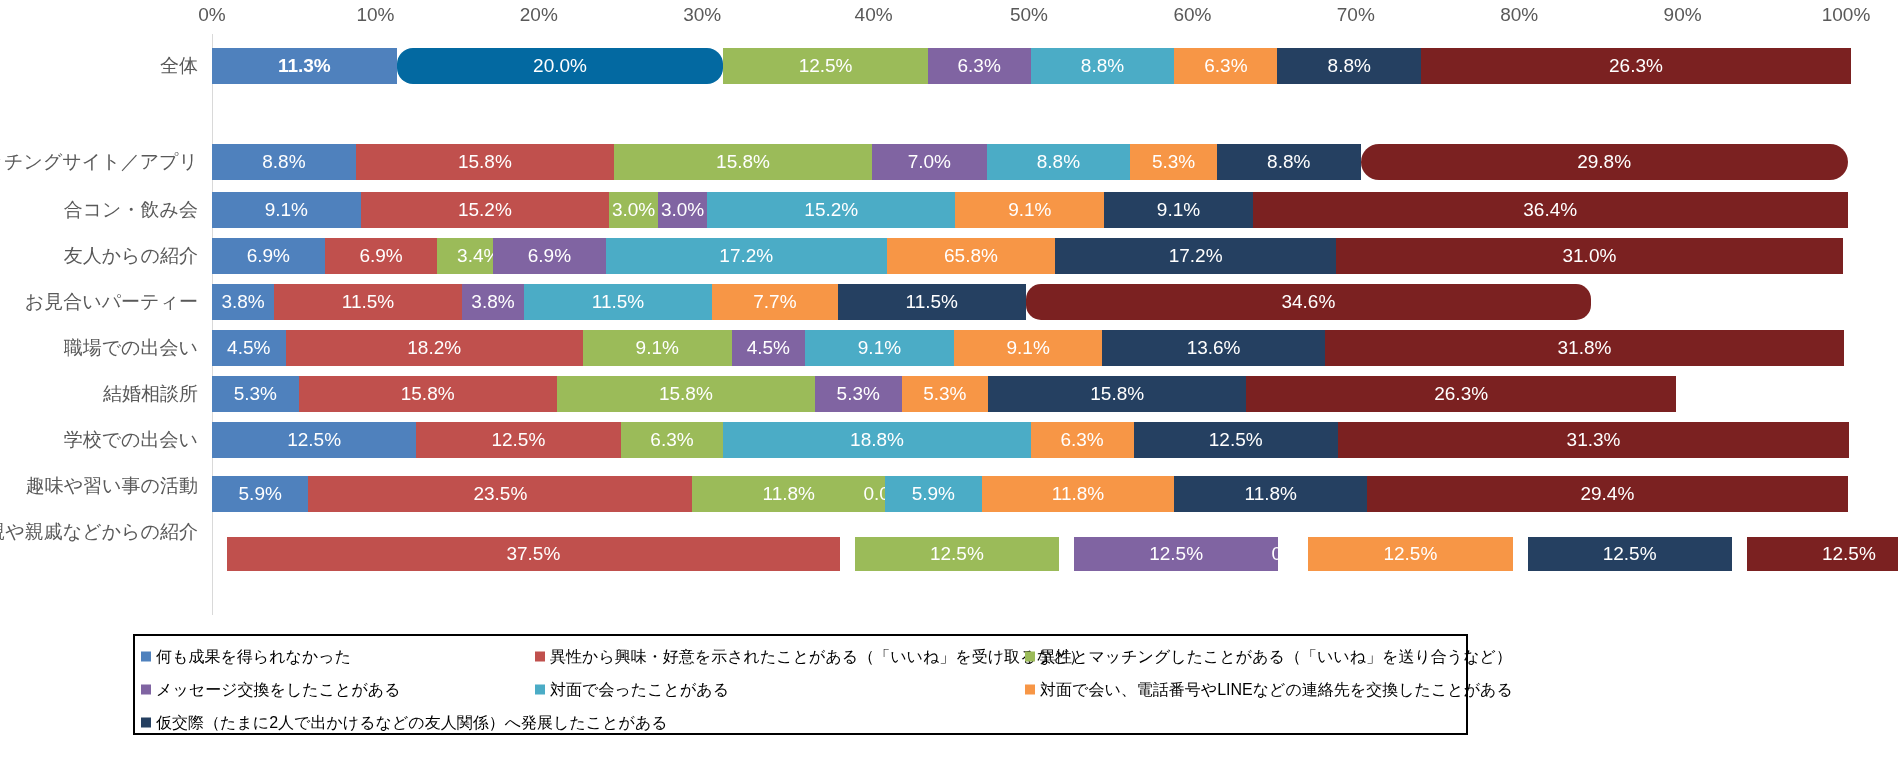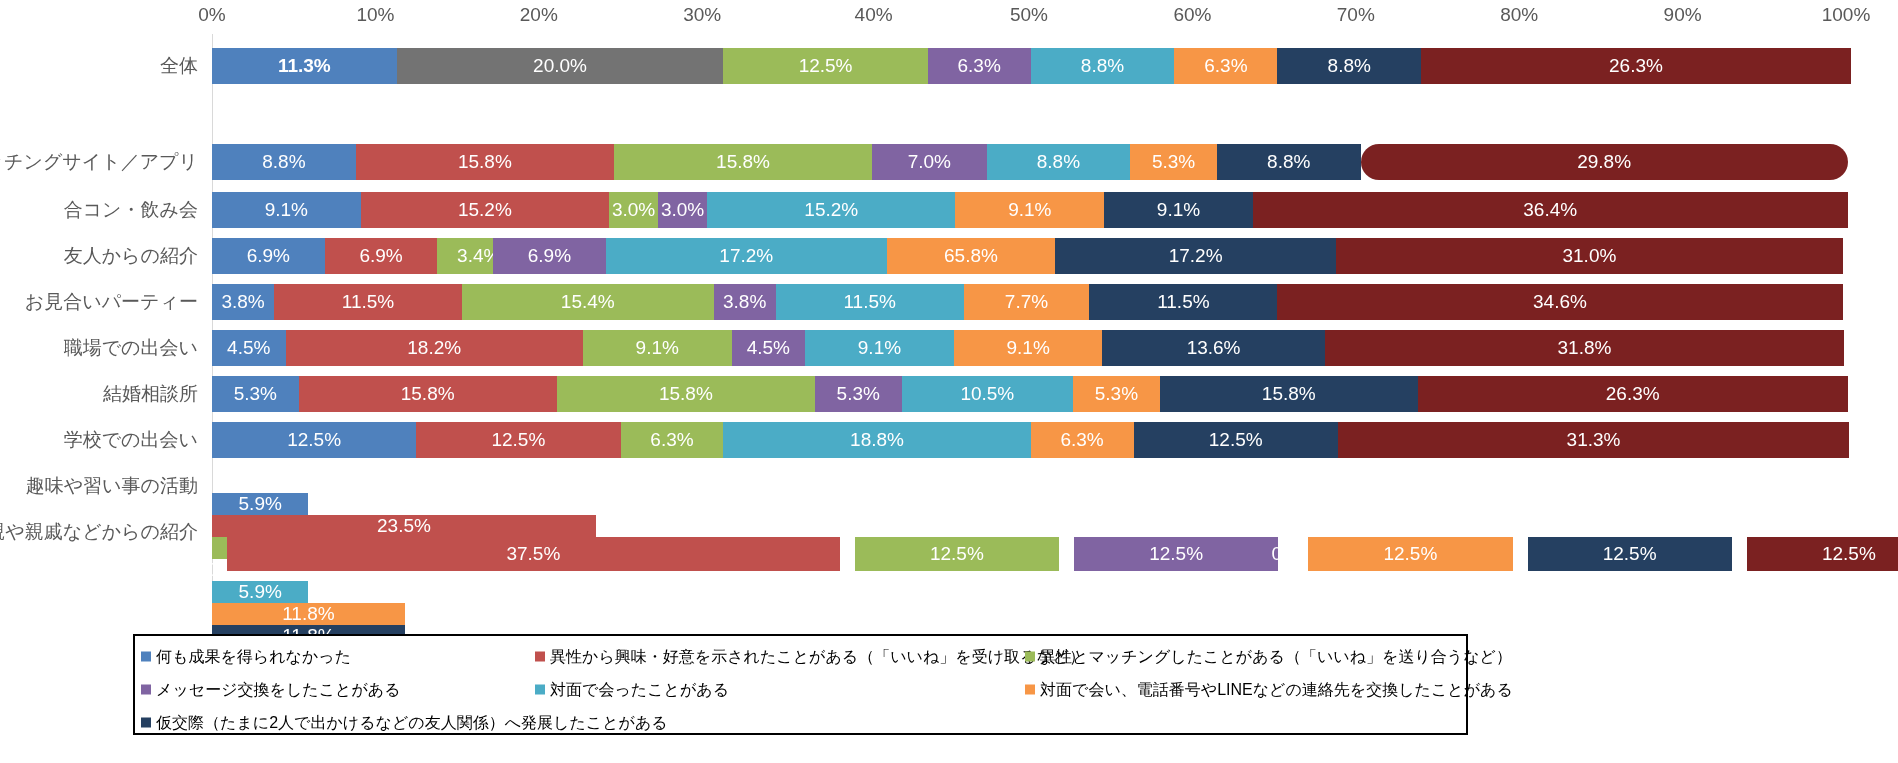--- a/index.html
+++ b/index.html
@@ -96,21 +96,21 @@
       <div class="axis-tick" style="left: 1682.6px;">90%</div>
       <div class="axis-tick" style="left: 1846px;">100%</div>
     </div>
 
   <div class="plot" id="plot-area">
     <div class="axis-line"></div>
   <div class="bar-row" style="top: 14px; height: 36px;">
         <div class="seg" style="background: rgb(79, 129, 189); flex: 0 0 11.3%; width: 11.3%; font-weight: bold;">
           <span>11.3%</span>
         </div>
-        <div class="seg" style="background: #737373; flex: 0 0 20%; width: 20%;">
+        <div class="seg" style="background: #0369a1; flex: 0 0 20%; width: 20%; border-radius: 16px;">
           <span>20.0%</span>
         </div>
         <div class="seg" style="background: rgb(155, 187, 89); flex: 0 0 12.5%; width: 12.5%;">
           <span>12.5%</span>
         </div>
         <div class="seg" style="background: rgb(128, 100, 162); flex: 0 0 6.3%; width: 6.3%;">
           <span>6.3%</span>
         </div>
         <div class="seg" style="background: rgb(75, 172, 198); flex: 0 0 8.8%; width: 8.8%;">
           <span>8.8%</span>
@@ -203,36 +203,33 @@
           <span>31.0%</span>
         </div>
       </div>
       <div class="bar-row" style="top: 250px; height: 36px;">
         <div class="seg" style="background: rgb(79, 129, 189); flex: 0 0 3.8%; width: 3.8%;">
           <span>3.8%</span>
         </div>
         <div class="seg" style="background: rgb(192, 80, 77); flex: 0 0 11.5%; width: 11.5%;">
           <span>11.5%</span>
         </div>
-        <div class="seg" style="background: rgb(155, 187, 89); flex: 0 0 15.4%; width: 15.4%;">
-          <span>15.4%</span>
-        </div>
         <div class="seg" style="background: rgb(128, 100, 162); flex: 0 0 3.8%; width: 3.8%;">
           <span>3.8%</span>
         </div>
         <div class="seg" style="background: rgb(75, 172, 198); flex: 0 0 11.5%; width: 11.5%;">
           <span>11.5%</span>
         </div>
         <div class="seg" style="background: rgb(247, 150, 70); flex: 0 0 7.7%; width: 7.7%;">
           <span>7.7%</span>
         </div>
         <div class="seg" style="background: rgb(37, 64, 97); flex: 0 0 11.5%; width: 11.5%;">
           <span>11.5%</span>
         </div>
-        <div class="seg" style="background: rgb(123, 33, 33); flex: 0 0 34.6%; width: 34.6%;">
+        <div class="seg" style="background: rgb(123, 33, 33); flex: 0 0 34.6%; width: 34.6%; border-radius: 15px;">
           <span>34.6%</span>
         </div>
       </div>
       <div class="bar-row" style="top: 296px; height: 36px;">
         <div class="seg" style="background: rgb(79, 129, 189); flex: 0 0 4.5%; width: 4.5%;">
           <span>4.5%</span>
         </div>
         <div class="seg" style="background: rgb(192, 80, 77); flex: 0 0 18.2%; width: 18.2%;">
           <span>18.2%</span>
         </div>
@@ -261,23 +258,20 @@
         </div>
         <div class="seg" style="background: rgb(192, 80, 77); flex: 0 0 15.8%; width: 15.8%;">
           <span>15.8%</span>
         </div>
         <div class="seg" style="background: rgb(155, 187, 89); flex: 0 0 15.8%; width: 15.8%;">
           <span>15.8%</span>
         </div>
         <div class="seg" style="background: rgb(128, 100, 162); flex: 0 0 5.3%; width: 5.3%;">
           <span>5.3%</span>
         </div>
-        <div class="seg" style="background: rgb(75, 172, 198); flex: 0 0 10.5%; width: 10.5%;">
-          <span>10.5%</span>
-        </div>
         <div class="seg" style="background: rgb(247, 150, 70); flex: 0 0 5.3%; width: 5.3%;">
           <span>5.3%</span>
         </div>
         <div class="seg" style="background: rgb(37, 64, 97); flex: 0 0 15.8%; width: 15.8%;">
           <span>15.8%</span>
         </div>
         <div class="seg" style="background: rgb(123, 33, 33); flex: 0 0 26.3%; width: 26.3%;">
           <span>26.3%</span>
         </div>
       </div>
@@ -298,21 +292,21 @@
         <div class="seg" style="background: rgb(247, 150, 70); flex: 0 0 6.3%; width: 6.3%;">
           <span>6.3%</span>
         </div>
         <div class="seg" style="background: rgb(37, 64, 97); flex: 0 0 12.5%; width: 12.5%;">
           <span>12.5%</span>
         </div>
         <div class="seg" style="background: rgb(123, 33, 33); flex: 0 0 31.3%; width: 31.3%;">
           <span>31.3%</span>
         </div>
       </div>
-      <div class="bar-row" style="top: 459px; height: 36px; flex-direction: column;">
+      <div class="bar-row" style="top: 442px; height: 36px;">
         <div class="seg" style="background: rgb(79, 129, 189); flex: 0 0 5.9%; width: 5.9%;">
           <span>5.9%</span>
         </div>
         <div class="seg" style="background: rgb(192, 80, 77); flex: 0 0 23.5%; width: 23.5%;">
           <span>23.5%</span>
         </div>
         <div class="seg" style="background: rgb(155, 187, 89); flex: 0 0 11.8%; width: 11.8%;">
           <span>11.8%</span>
         </div>
         <div class="seg" style="background: rgb(128, 100, 162); flex: 0 0 0%; width: 0%;">

